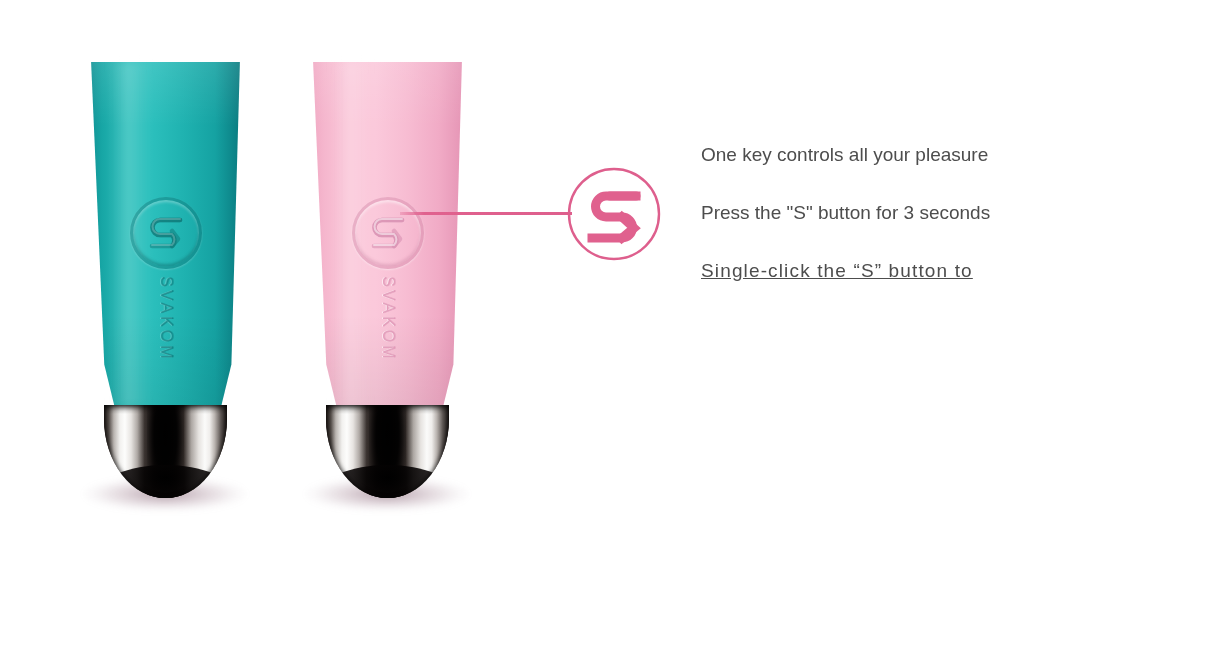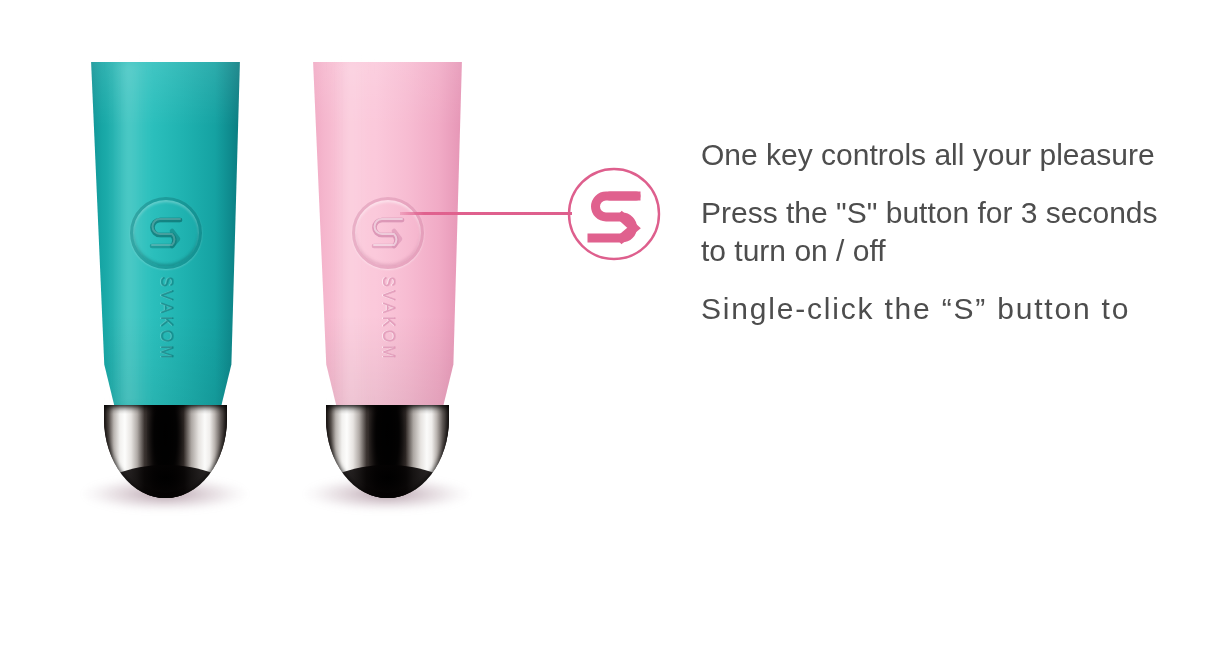--- a/index.html
+++ b/index.html
@@ -270,27 +270,27 @@
     height: 96px;
   }
 
   
   .copy {
     position: absolute;
     left: 701px;
     top: 136px;
     width: 470px;
     color: #4d4d4d;
-    font-size: 30px;
+    font-size: 19px;
     line-height: 38px;
     font-weight: 400;
   }
   .copy p { margin: 0; }
   .copy .para-gap { height: 20px; }
-  .copy .q { letter-spacing: 0.06em; }
+  .copy .q { letter-spacing: 0.06em; text-decoration: underline; }
 </style>
 </head>
 <body>
 
 <div id="stage">
 
   <div class="product teal">
     <div class="prod-shadow"></div>
 
     <div class="body-wrap">
@@ -356,18 +356,17 @@
       <path d="M70 30 H40 A10.5 10.5 0 0 0 40 51 H56 A10.5 10.5 0 0 1 56 72 H26" fill="none" stroke="#e0618e" stroke-width="9" stroke-linecap="square" stroke-linejoin="miter"></path>
       <path d="M56 51 L68 62 L56 72" fill="none" stroke="#e0618e" stroke-width="9" stroke-linecap="square" stroke-linejoin="miter"></path>
       <path d="M70 30 H44" fill="none" stroke="#e0618e" stroke-width="9" stroke-linecap="round"></path>
     </svg>
   </div>
 
   <div class="copy">
     <p>One key controls all your pleasure</p>
     <div class="para-gap"></div>
     <p>Press the "S" button for 3 seconds</p>
-    <p>to turn on / off</p>
     <div class="para-gap"></div>
     <p class="q">Single-click the  “S”  button to</p>
   </div>
 
 </div>
 
 </body></html>

